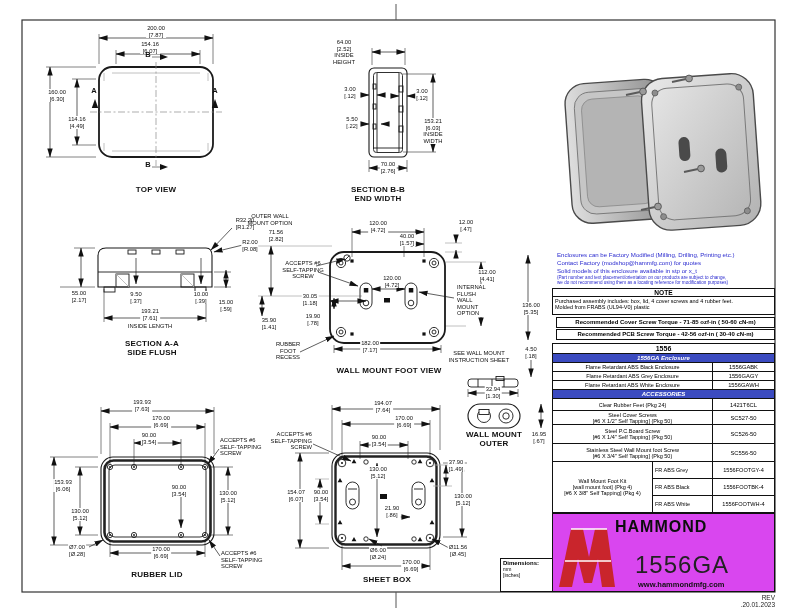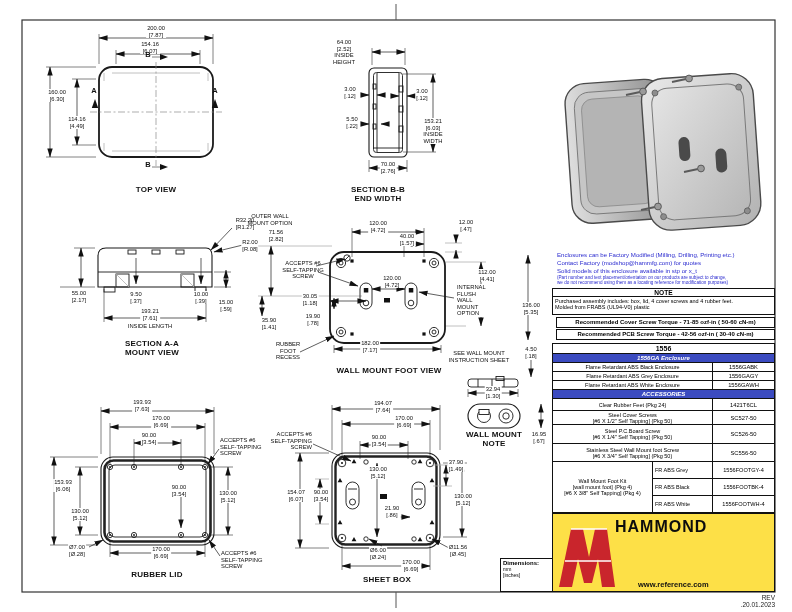--- a/index.html
+++ b/index.html
@@ -34,21 +34,21 @@
   .phead{font-weight:bold;font-size:7px;}
   .pblue{background:#3b4bc0;color:#fff;font-weight:bold;font-style:italic;font-size:6px;}
   .pdesc{flex:1;display:flex;align-items:center;justify-content:center;text-align:center;white-space:pre-line;box-sizing:border-box;}
   .ppart{width:62px;border-left:1px solid #111;display:flex;align-items:center;justify-content:center;text-align:center;font-size:5.8px;box-sizing:border-box;}
   .pvarcol{width:60px;border-left:1px solid #111;display:flex;flex-direction:column;box-sizing:border-box;}
   .pvar{flex:1;border-top:1px solid #111;display:flex;align-items:center;padding-left:2px;box-sizing:border-box;}
   .pvar:first-child{border-top:none;}
   .ppartcol{width:62px;border-left:1px solid #111;display:flex;flex-direction:column;box-sizing:border-box;}
   .ppc{flex:1;border-top:1px solid #111;display:flex;align-items:center;justify-content:center;box-sizing:border-box;font-size:5.6px;}
   .ppc:first-child{border-top:none;}
-  .logo-block{position:absolute;z-index:2;left:552px;top:513px;width:223px;height:79px;border:1px solid #111;box-sizing:border-box;background:#fde047;}
+  .logo-block{position:absolute;z-index:2;left:552px;top:513px;width:223px;height:79px;border:1px solid #111;box-sizing:border-box;background:#d946ef;}
   .brand1{position:absolute;font-weight:bold;font-size:16px;letter-spacing:1px;color:#0d0d0d;}
   .brand2{position:absolute;font-weight:bold;font-style:italic;font-size:14.5px;color:#0d0d0d;}
   .model{position:absolute;font-size:24px;color:#222;letter-spacing:1px;}
   .site{position:absolute;font-weight:bold;font-size:7.5px;color:#111;}
   .dimbox{position:absolute;z-index:2;left:500px;top:558px;width:53px;height:34px;border:1px solid #111;box-sizing:border-box;background:#fff;}
   .dimlab{font-weight:bold;font-size:6px;padding:1px 2px 0;}
   .dimunits{font-size:5px;padding:0 2px;white-space:pre-line;}
   .rev{position:absolute;z-index:2;font-size:6.5px;color:#222;}
 </style>
 </head>
@@ -420,21 +420,21 @@
 <span class="t c bg" style="left:136px;top:291px">9.50
 [.37]</span>
 <span class="t c bg" style="left:201px;top:291px">10.00
 [.39]</span>
 <span class="t c bg" style="left:226px;top:299px">15.00
 [.59]</span>
 <span class="t c bg" style="left:150px;top:308px">193.21
 [7.61]</span>
 <span class="t c" style="left:150px;top:323px">INSIDE LENGTH</span>
 <span class="t c vt" style="left:152px;top:339px">SECTION A-A
-MOUNT VIEW</span>
+SIDE FLUSH</span>
 
 <span class="t c" style="left:270px;top:213px">OUTER WALL
 MOUNT OPTION</span>
 <span class="t c bg" style="left:378px;top:220px">120.00
 [4.72]</span>
 <span class="t c bg" style="left:407px;top:233px">40.00
 [1.57]</span>
 <span class="t c bg" style="left:466px;top:219px">12.00
 [.47]</span>
 <span class="t c bg" style="left:276px;top:229px">71.56
@@ -466,21 +466,21 @@
 [5.35]</span>
 <span class="t c" style="left:479px;top:350px">SEE WALL MOUNT
 INSTRUCTION SHEET</span>
 <span class="t c vt" style="left:389px;top:366px">WALL MOUNT FOOT VIEW</span>
 
 <span class="t c bg" style="left:531px;top:346px">4.50
 [.18]</span>
 <span class="t c bg" style="left:493px;top:386px">32.94
 [1.30]</span>
 <span class="t c vt" style="left:494px;top:430px">WALL MOUNT
-NOTE</span>
+OUTER</span>
 <span class="t c bg" style="left:539px;top:431px">16.95
 [.67]</span>
 
 <span class="t c bg" style="left:142px;top:399px">193.93
 [7.63]</span>
 <span class="t c bg" style="left:161px;top:415px">170.00
 [6.69]</span>
 <span class="t c bg" style="left:149px;top:432px">90.00
 [3.54]</span>
 <span class="t l" style="left:220px;top:437px">ACCEPTS #6
@@ -610,18 +610,19 @@
 [inches]</div>
 </div>
 
 <div class="logo-block">
   <svg width="60" height="77" viewBox="0 0 60 77" style="position:absolute;left:2px;top:1px">
     <path d="M4 72 L16 14 H28 L34 42 L40 14 H52 L60 72 H47 L43 44 L37 68 H29 L23 44 L17 72 Z" fill="#c9252c"></path>
     <path d="M16 14 L52 14" stroke="#fff" stroke-width="1.5"></path>
     <path d="M10 46 L56 46" stroke="#fff" stroke-width="1.5"></path>
   </svg>
   <span class="brand1" style="left:62px;top:4px">HAMMOND</span>
-  <span class="site" style="left:85px;top:66px">www.reference.com</span>
+  <span class="model" style="left:82px;top:37px">1556GA</span>
+  <span class="site" style="left:85px;top:66px">www.hammondmfg.com</span>
 </div>
 
 <span class="rev r t" style="left:775px;top:594px;font-size:6.5px">REV .20.01.2023</span>
 
 </div>
 
 </body></html>

